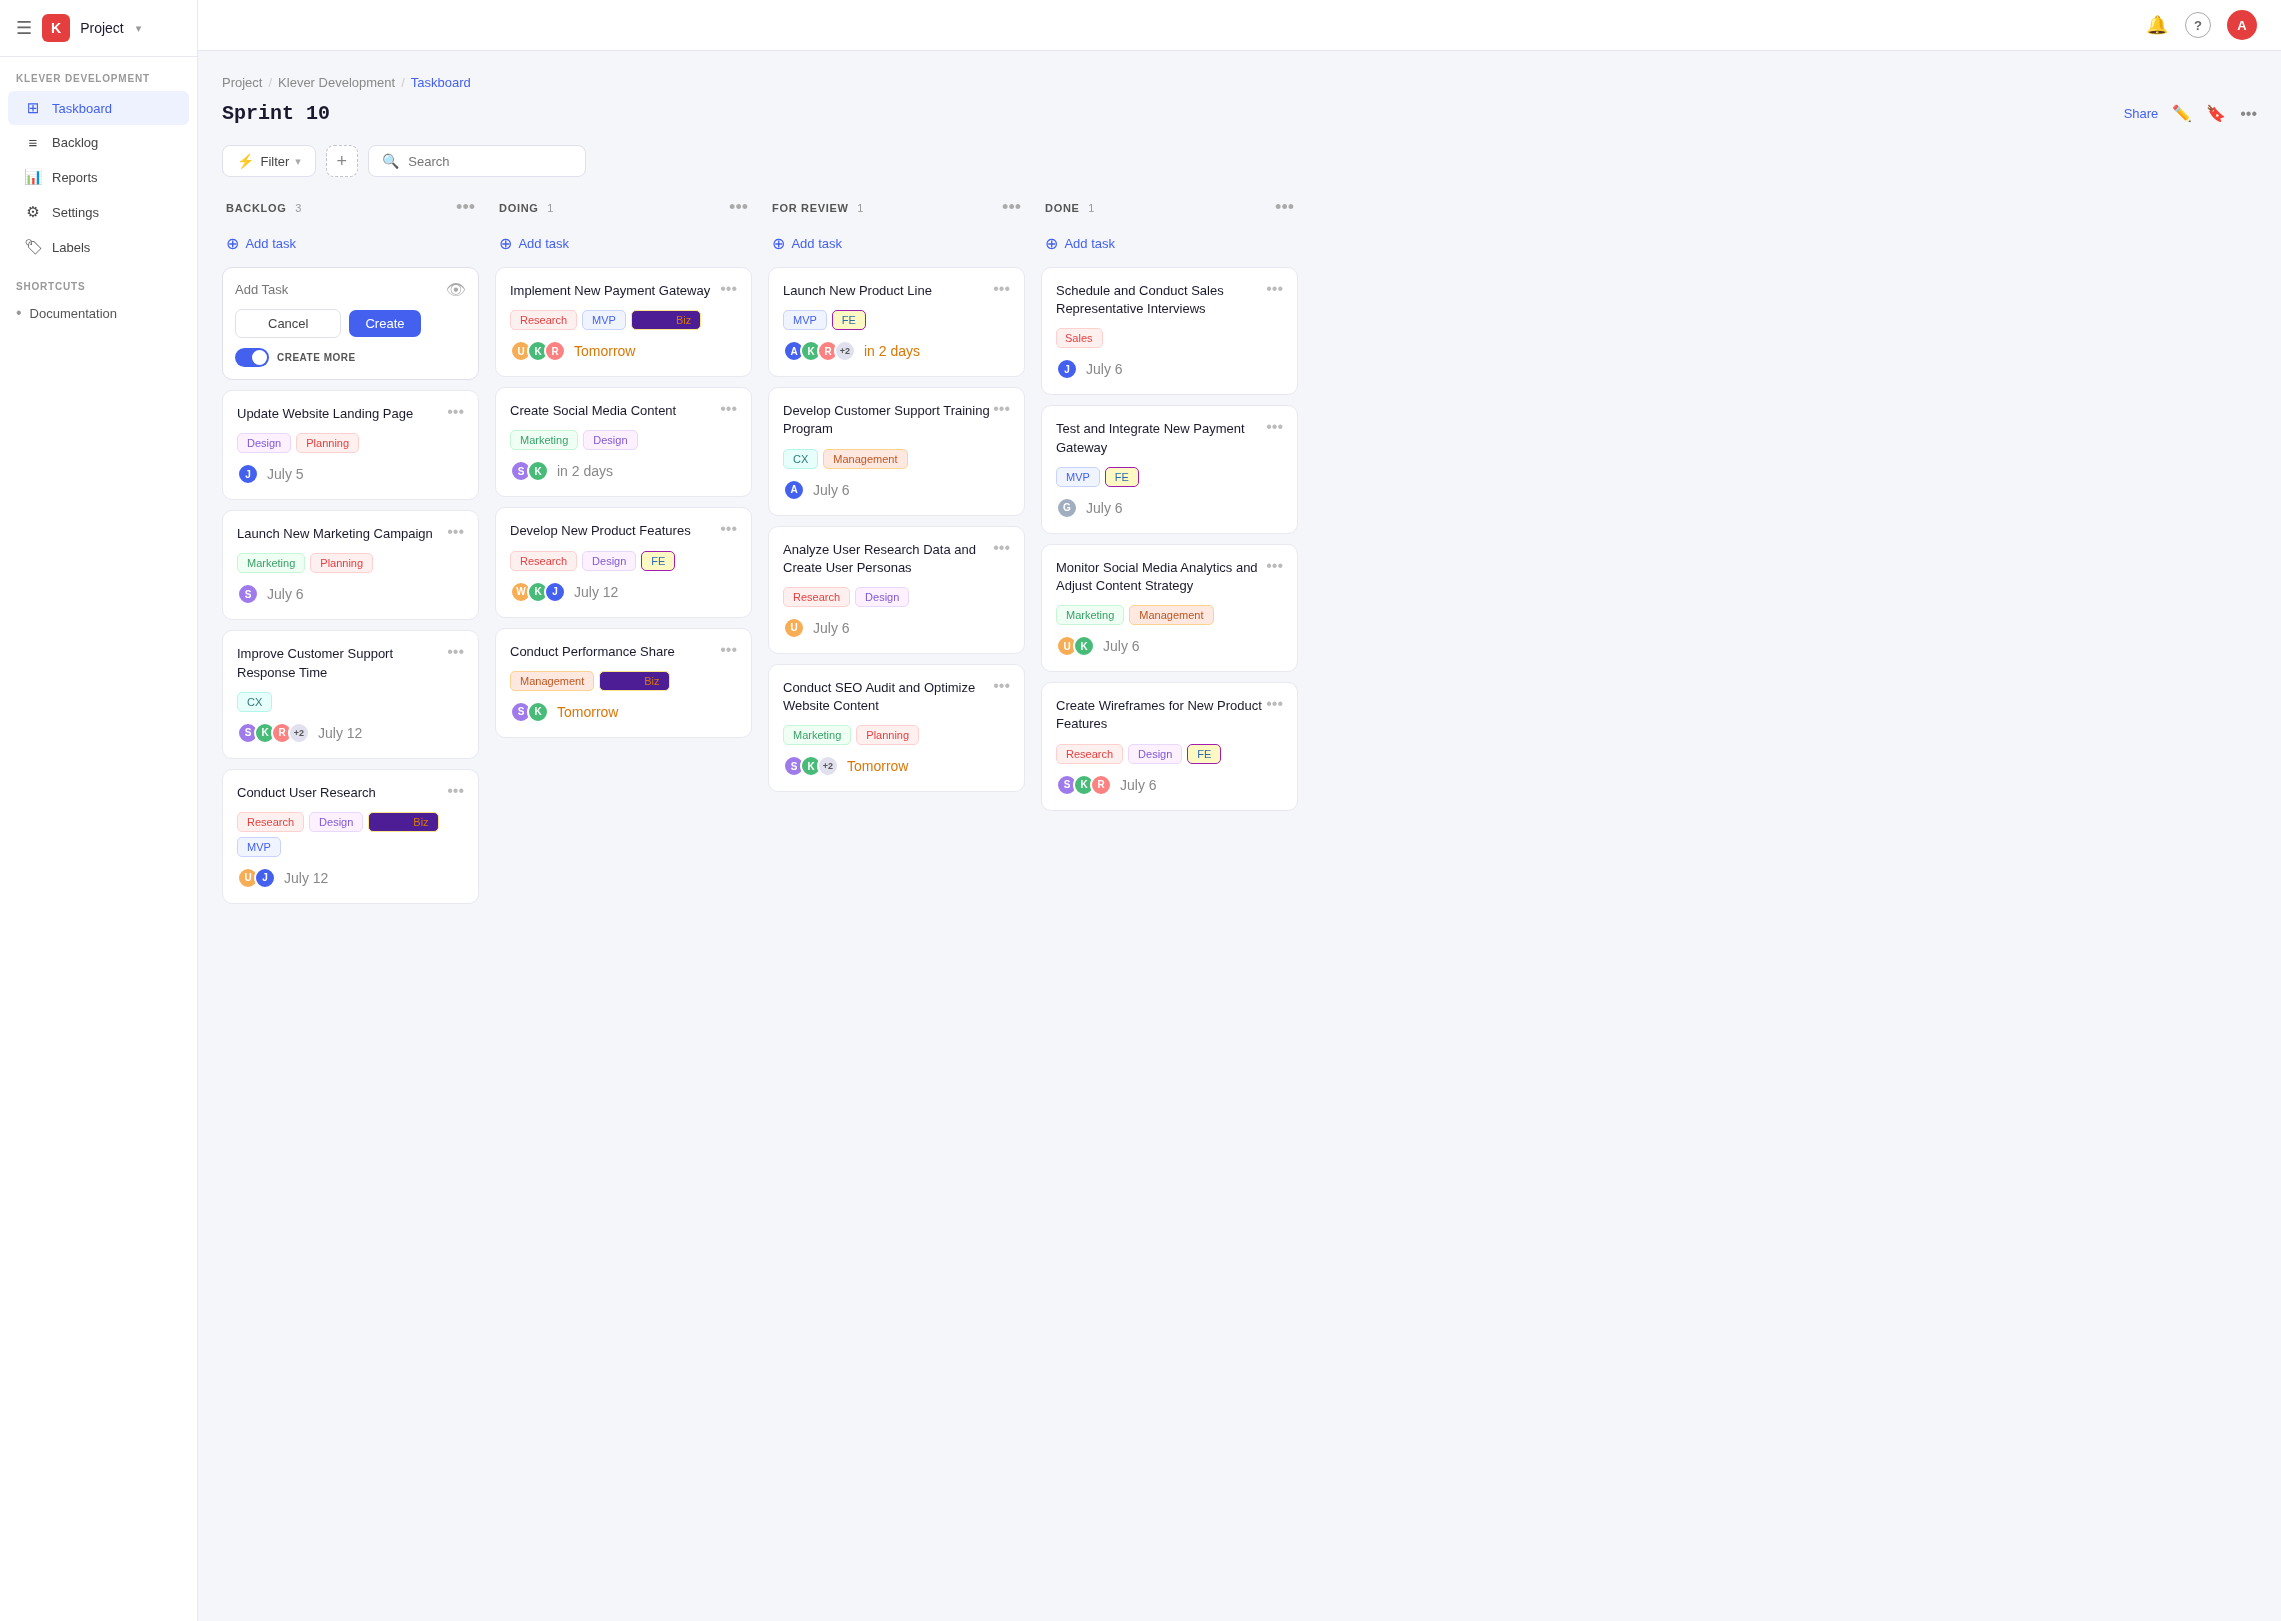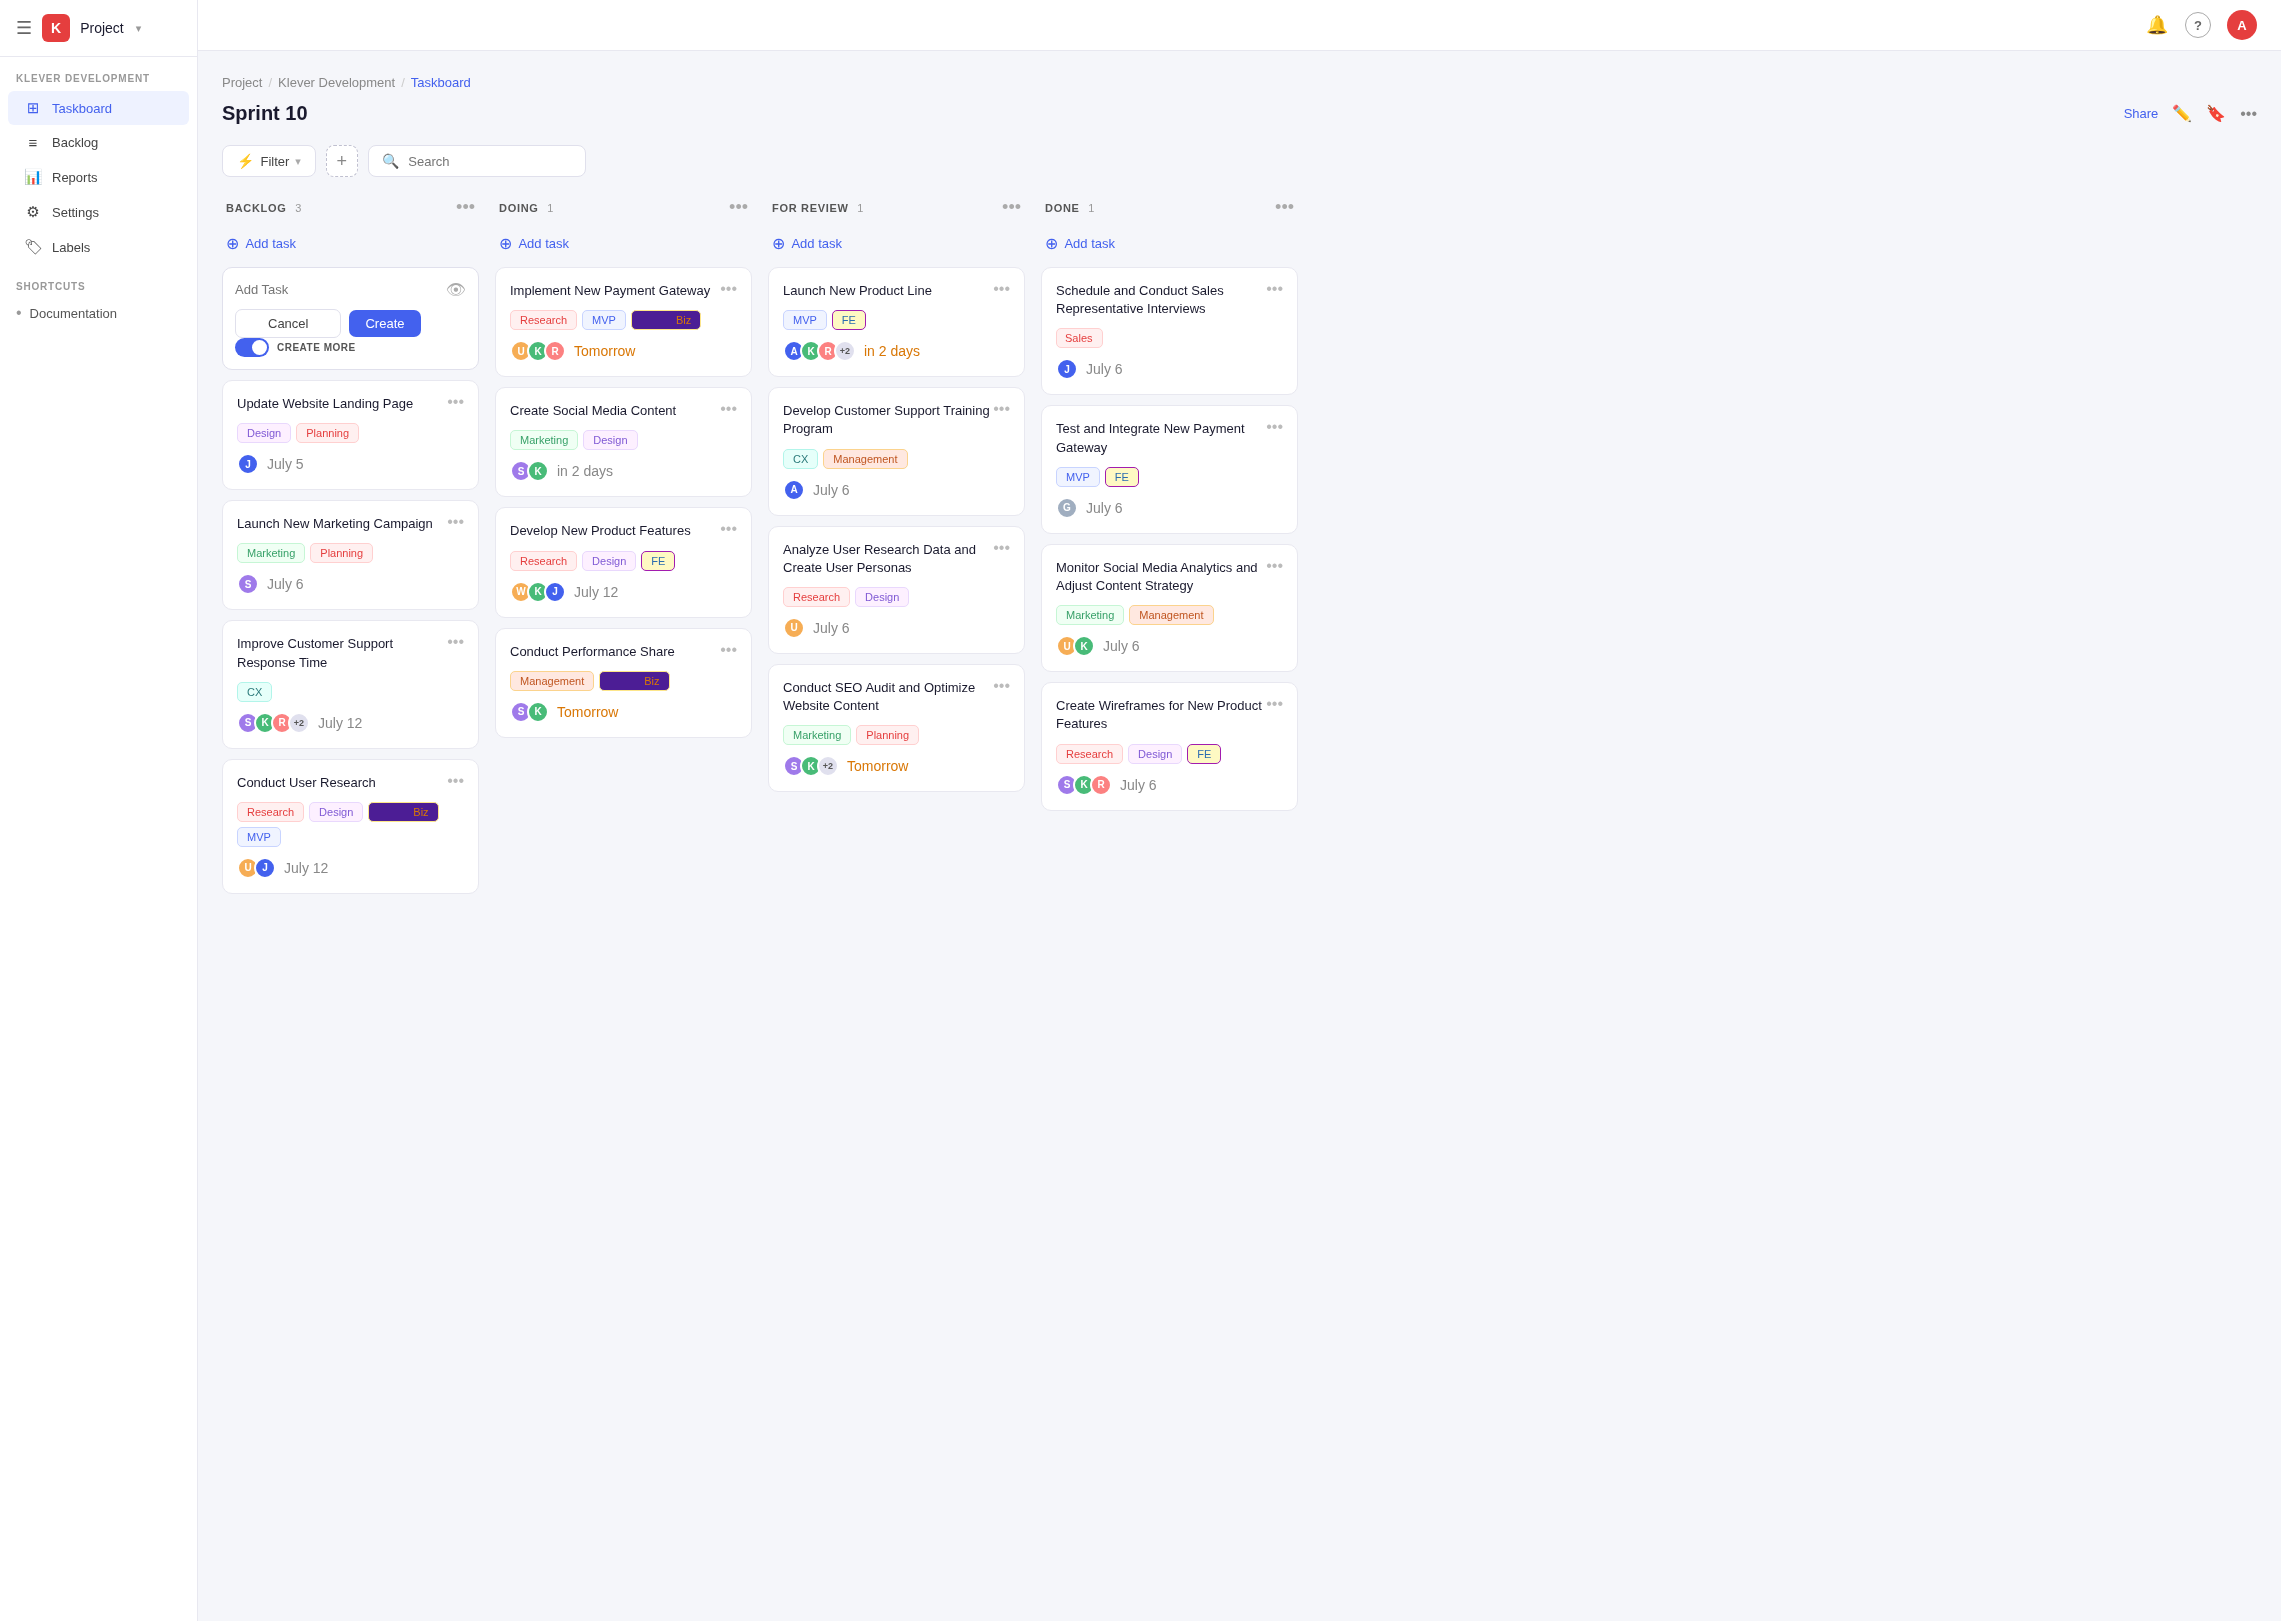--- a/index.html
+++ b/index.html
@@ -30,21 +30,21 @@
     .topbar-icon { font-size: 18px; color: #666; cursor: pointer; }
     .avatar-top { width: 30px; height: 30px; border-radius: 50%; background: #e53e3e; display: flex; align-items: center; justify-content: center; color: #fff; font-size: 13px; font-weight: 600; cursor: pointer; }
 
     
     .board-area { flex: 1; overflow: auto; padding: 24px; }
     .breadcrumb { display: flex; align-items: center; gap: 6px; font-size: 13px; color: #888; margin-bottom: 12px; }
     .breadcrumb a { color: #888; text-decoration: none; cursor: pointer; }
     .breadcrumb a.active { color: #4361ee; }
     .breadcrumb-sep { color: #ccc; }
     .board-title-row { display: flex; align-items: center; justify-content: space-between; margin-bottom: 20px; }
-    .board-title { font-size: 20px; font-weight: 700; color: #1a1a2e; }
+    .board-title { font-size: 20px; font-weight: 700; color: #1a1a2e; font-family: Liberation Mono, monospace; }
     .board-actions { display: flex; align-items: center; gap: 14px; }
     .share-btn { color: #4361ee; font-size: 13px; font-weight: 500; cursor: pointer; }
     .board-icon-btn { font-size: 16px; color: #888; cursor: pointer; }
 
     
     .filter-bar { display: flex; align-items: center; gap: 10px; margin-bottom: 20px; }
     .filter-btn { display: flex; align-items: center; gap: 6px; padding: 7px 14px; border: 1px solid #e0e0ec; border-radius: 8px; background: #fff; cursor: pointer; font-size: 13px; color: #444; }
     .filter-icon { color: #4361ee; font-size: 14px; }
     .add-filter-btn { width: 32px; height: 32px; border: 1px dashed #c0c0d0; border-radius: 8px; background: #fff; cursor: pointer; display: flex; align-items: center; justify-content: center; color: #888; font-size: 18px; }
     .search-box { display: flex; align-items: center; gap: 8px; padding: 7px 14px; border: 1px solid #e0e0ec; border-radius: 8px; background: #fff; width: 218px; }
@@ -62,21 +62,21 @@
     .add-task-icon { font-size: 16px; }
 
     
     .add-task-form { background: #fff; border-radius: 10px; border: 1px solid #e0e0ec; padding: 12px; margin-bottom: 10px; }
     .add-task-input-row { display: flex; align-items: center; justify-content: space-between; margin-bottom: 10px; }
     .add-task-input { border: none; outline: none; font-size: 13px; color: #888; width: 100%; background: transparent; }
     .eye-icon { color: #aaa; font-size: 16px; cursor: pointer; }
     .form-btns { display: flex; gap: 8px; align-items: center; }
     .cancel-btn { padding: 6px 32px; border: 1px solid #e0e0ec; border-radius: 7px; background: #fff; cursor: pointer; font-size: 13px; color: #444; }
     .create-btn { padding: 6px 16px; border: none; border-radius: 7px; background: #4361ee; color: #fff; cursor: pointer; font-size: 13px; font-weight: 500; }
-    .toggle-row { display: flex; align-items: center; gap: 8px; margin-top: 0; }
+    .toggle-row { display: flex; align-items: center; gap: 8px; margin-top: 10px; }
     .toggle { width: 34px; height: 19px; background: #4361ee; border-radius: 10px; position: relative; cursor: pointer; }
     .toggle::after { content: ''; width: 15px; height: 15px; background: #fff; border-radius: 50%; position: absolute; top: 2px; left: 17px; }
     .toggle-label { font-size: 10px; font-weight: 600; letter-spacing: 0.5px; color: #555; text-transform: uppercase; }
 
     
     .task-card { background: #fff; border-radius: 10px; border: 1px solid #e8e8f0; padding: 14px; margin-bottom: 10px; cursor: pointer; }
     .task-header { display: flex; align-items: flex-start; justify-content: center; gap: 0; margin-bottom: 10px; }
     .task-title { font-size: 13px; font-weight: 500; color: #1a1a2e; line-height: 1.4; flex: 1; }
     .task-menu { color: #bbb; cursor: pointer; font-size: 16px; flex-shrink: 0; margin-top: -2px; }
     .task-tags { display: flex; flex-wrap: wrap; gap: 5px; margin-bottom: 10px; }

